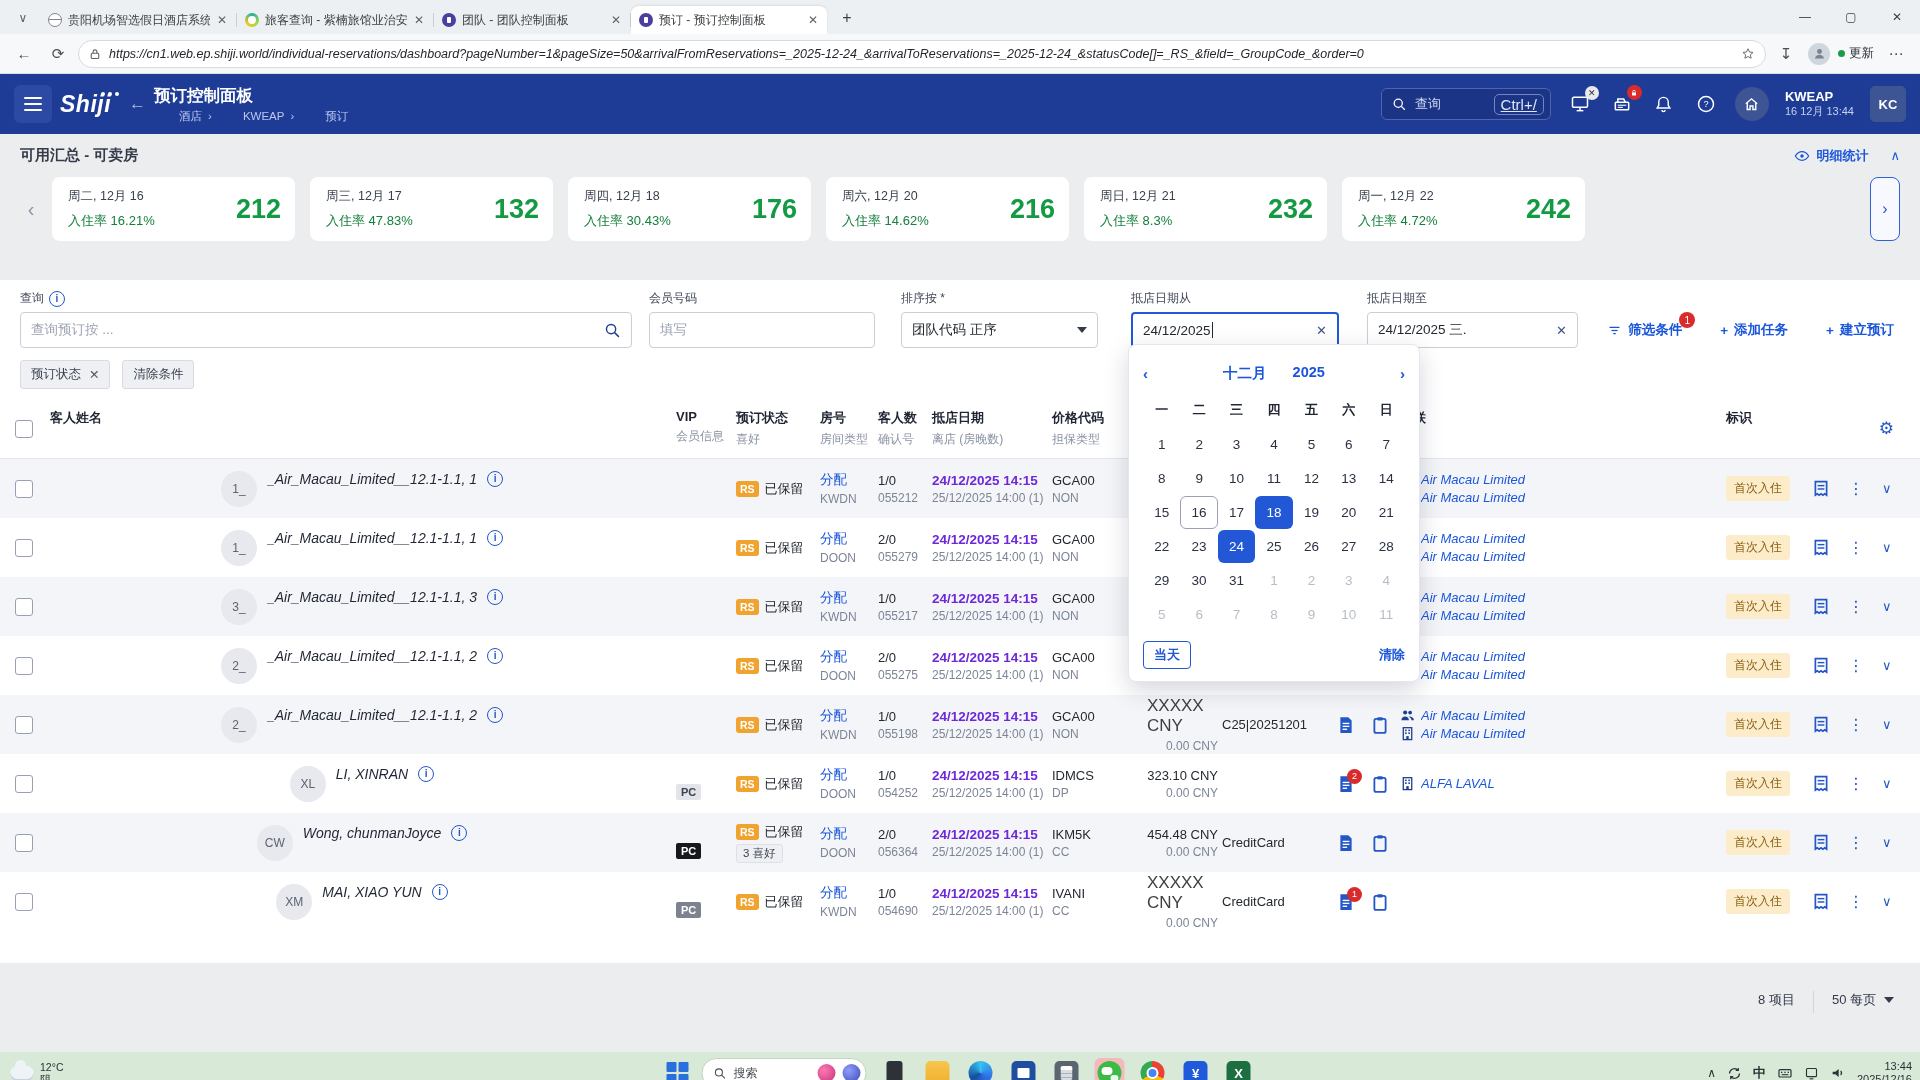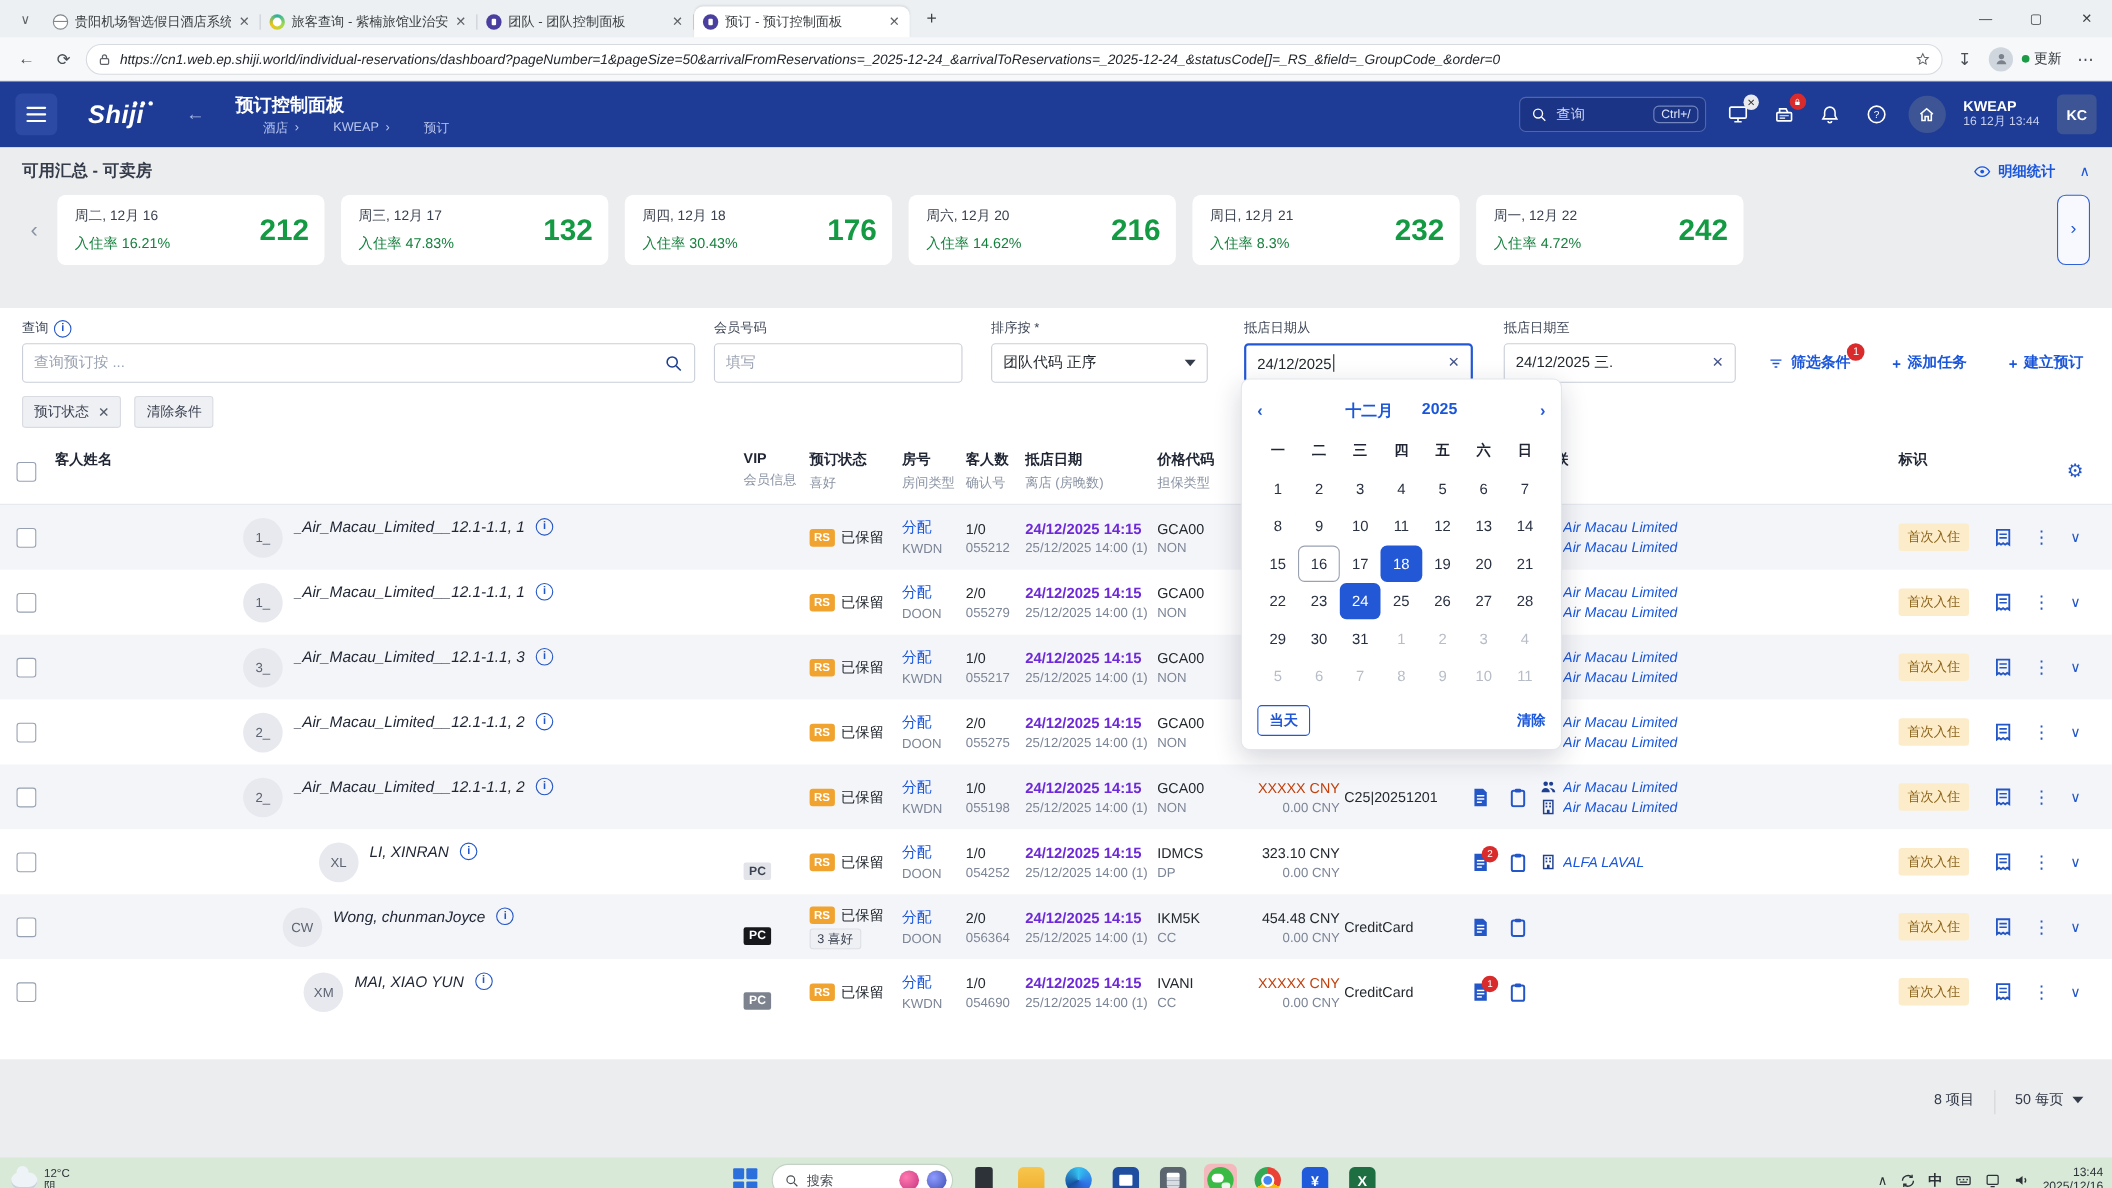--- a/index.html
+++ b/index.html
@@ -28,34 +28,34 @@
   .addr-bar { height:40px; background:#f6f8fa; border-bottom:1px solid #dde1e6; display:flex; align-items:center; padding:0 10px; gap:6px; }
   .nav-ic { width:28px; height:28px; display:flex; align-items:center; justify-content:center; color:#4a4f55; font-size:15px; border-radius:4px; }
   .url-pill { flex:1; height:28px; background:#fff; border:1px solid #d7dbe0; border-radius:14px; display:flex; align-items:center; padding:0 10px; gap:8px; min-width:0;}
   .url-text { flex:1; font-size:12.5px; color:#23272d; }
   .addr-right { display:flex; align-items:center; gap:8px; color:#4a4f55; }
   .avatar-mini { width:22px; height:22px; border-radius:50%; background:#cfd6de; display:flex; align-items:center; justify-content:center; }
   .update-btn { font-size:12.5px; color:#2f3338; display:flex; align-items:center; gap:4px; }
   .update-btn i { width:7px; height:7px; border-radius:50%; background:#1a9b46; }
 
   
-  .app-header { height:60px; background:#1e3c96; display:flex; align-items:center; padding:0 14px; color:#fff; gap:28px; }
+  .app-header { height:60px; background:#1e3c96; display:flex; align-items:center; padding:0 14px; color:#fff; gap:8px; }
   .hamburger { width:38px; height:38px; background:#2c4aa4; border-radius:6px; display:flex; flex-direction:column; justify-content:center; align-items:center; gap:4px; }
   .hamburger i { width:18px; height:2px; background:#fff; border-radius:1px; }
   .logo { font-size:23px; font-weight:700; letter-spacing:.5px; font-style:italic; position:relative; padding-right:10px;}
   .logo:after{content:"";position:absolute;top:1px;right:2px;width:4px;height:4px;border-radius:50%;background:#fff;box-shadow:-7px 0 0 #fff,-14px 0 0 #fff;}
   .back-arrow { color:#aebbe6; font-size:17px; }
   .head-titles { display:flex; flex-direction:column; gap:2px; }
   .page-title { font-size:16.5px; font-weight:700; }
   .crumbs { font-size:11.5px; color:#b9c6ef; display:flex; gap:6px; align-items:center;}
   .crumbs b{font-weight:400;margin-left:25px;}
   .head-right { margin-left:auto; display:flex; align-items:center; gap:16px; }
   .hd-search { width:170px; height:32px; background:#1b3486; border:1px solid #4d66ad; border-radius:6px; display:flex; align-items:center; padding:0 6px 0 10px; gap:8px; }
   .hd-search .ph { font-size:13px; color:#ccd6f1; flex:1;}
-  .kbd { border:1px solid #7386c0; border-radius:5px; font-size:11px; padding:1px 6px; color:#dfe6f8;}
+  .kbd { border:1px solid #7386c0; border-radius:5px; font-size:15px; padding:1px 6px; color:#dfe6f8;text-decoration:underline;}
   .hd-ic { position:relative; width:26px; height:26px; display:flex; align-items:center; justify-content:center; color:#fff; }
   .badge-dark { position:absolute; top:-5px; right:-6px; width:14px; height:14px; background:#e8eaee; color:#333; border-radius:50%; font-size:9px; display:flex; align-items:center; justify-content:center; font-weight:700;}
   .badge-red { position:absolute; top:-6px; right:-7px; min-width:15px; height:15px; background:#d92b2b; color:#fff; border-radius:50%; font-size:9px; display:flex; align-items:center; justify-content:center;}
   .home-circle { width:34px; height:34px; border-radius:50%; background:#3d5495; display:flex; align-items:center; justify-content:center; }
   .prop-block { display:flex; flex-direction:column; line-height:1.25; }
   .prop-name { font-size:13px; font-weight:700; }
   .prop-dt { font-size:11px; color:#c6d0ee; }
   .kc-box { width:36px; height:36px; background:#3d5495; border-radius:5px; display:flex; align-items:center; justify-content:center; font-weight:700; font-size:13px; }
 
   
@@ -112,21 +112,21 @@
   .vip-chip.gray { background:#7c838f; color:#fff; }
   .line { display:flex; align-items:center; gap:6px; }
   .rs-badge { background:#f0a32e; color:#fff; font-size:10.5px; font-weight:700; padding:2px 4px; border-radius:3px; }
   .st-text { font-size:13px; color:#23292f; }
   .pref-chip { align-self:flex-start; background:#eef0f3; border:1px solid #dcdfe5; font-size:11.5px; color:#3a4150; padding:1px 6px; border-radius:3px;}
   .blue-link { color:#1a56db; font-size:13.5px; }
   .sub { font-size:12px; color:#7c8596; }
   .dark { font-size:13px; color:#23292f; }
   .arr { font-size:13.5px; font-weight:600; color:#6d28d9; }
   .c-price { align-items:flex-end; padding-right:4px;}
-  .p-blue { color:#c2410c; font-size:13px; }
+  .p-blue { color:#404040; font-size:17px;margin-left:15px; }
   .p-dark { color:#23292f; font-size:13px; }
   .c-icons { flex-direction:row !important; gap:16px; align-items:center;}
   .mini-ic { position:relative; width:18px; height:18px; }
   .mini-ic svg { width:18px; height:18px; }
   .assoc-line { display:flex; align-items:center; gap:6px; }
   .assoc-line svg { width:15px; height:15px; flex:0 0 15px;}
   .assoc-txt { color:#1a56db; font-size:13px; }
   .flag-chip { align-self:flex-start; background:#fcecca; color:#8a6116; font-size:12px; padding:4px 8px; border-radius:3px;}
   .c-act { flex-direction:row !important; align-items:center; gap:18px; justify-content:flex-start;}
   .c-act svg { width:18px; height:18px; }

